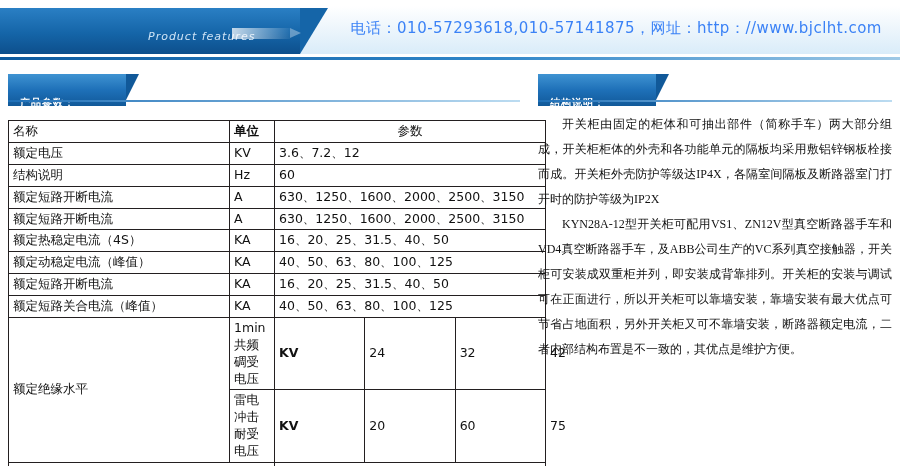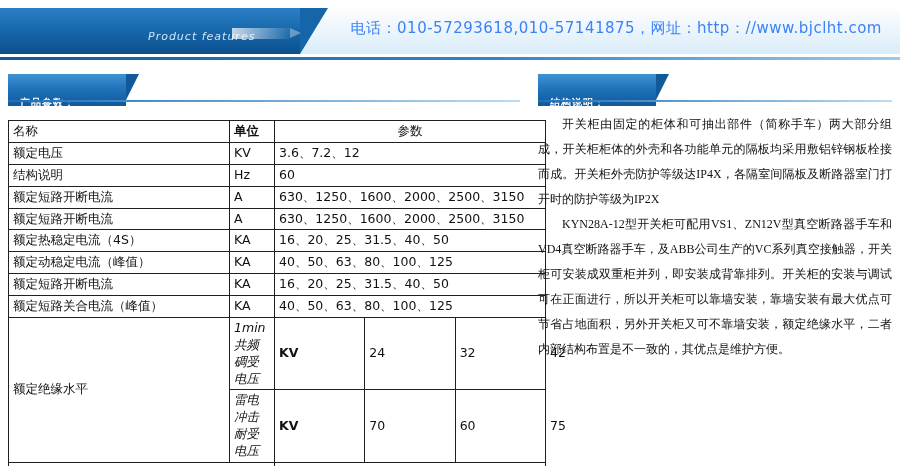--- a/index.html
+++ b/index.html
@@ -144,21 +144,21 @@
     font-size: 12.5px;
     color: #111111;
     padding: 2px 4px;
     line-height: 1.35;
     vertical-align: middle;
     background: #ffffff;
   }
   .c-name   { width: 212px; }
   .c-unit   { width: 36px; font-weight: bold; }
   .c-val    { width: 262px; text-align: center; }
-  .sub-label { width: 110px; font-style: italic; }
+  .sub-label { width: 110px; }
   .v3 { width: 88px; }
   td.tall { height: 34px; }
   td.vmid { vertical-align: middle; }
   td.vtop { vertical-align: top; }
 
   
   .struct {
     position: absolute;
     left: 538px; top: 112px;
     width: 354px;
@@ -245,29 +245,29 @@
       <td rowspan="2" class="vmid" style="width:102px">额定绝缘水平</td>
       <td class="sub-label tall">1min 共频碉受电压</td>
       <td class="c-unit tall">KV</td>
       <td class="v3 tall">24</td>
       <td class="v3 tall">32</td>
       <td class="v3 tall">42</td>
     </tr>
     <tr>
       <td class="sub-label tall">雷电冲击耐受电压</td>
       <td class="c-unit tall">KV</td>
-      <td class="v3 tall">70</td>
+      <td class="v3 tall">20</td>
       <td class="v3 tall">60</td>
       <td class="v3 tall">75</td>
     </tr>
 
     <tr>
       <td colspan="2" class="vmid">防护等级</td>
       <td colspan="4" class="vtop" style="height:46px">外壳为 IP4X，隔室间、断路器室门打开时为 IP2X</td>
     </tr>
   </tbody>
     </table>
 </div>
 
 <div class="struct">
   <p>开关柜由固定的柜体和可抽出部件（简称手车）两大部分组成，开关柜柜体的外壳和各功能单元的隔板均采用敷铝锌钢板栓接而成。开关柜外壳防护等级达IP4X，各隔室间隔板及断路器室门打开时的防护等级为IP2X</p>
-  <p>KYN28A-12型开关柜可配用VS1、ZN12V型真空断路器手车和VD4真空断路器手车，及ABB公司生产的VC系列真空接触器，开关柜可安装成双重柜并列，即安装成背靠排列。开关柜的安装与调试可在正面进行，所以开关柜可以靠墙安装，靠墙安装有最大优点可节省占地面积，另外开关柜又可不靠墙安装，额定绝缘水平，二者内部结构布置是不一致的，其优点是维护方便。</p>
+  <p>KYN28A-12型开关柜可配用VS1、ZN12V型真空断路器手车和VD4真空断路器手车，及ABB公司生产的VC系列真空接触器，开关柜可安装成双重柜并列，即安装成背靠排列。开关柜的安装与调试可在正面进行，所以开关柜可以靠墙安装，靠墙安装有最大优点可节省占地面积，另外开关柜又可不靠墙安装，断路器额定电流，二者内部结构布置是不一致的，其优点是维护方便。</p>
 </div>
 
 </body></html>

